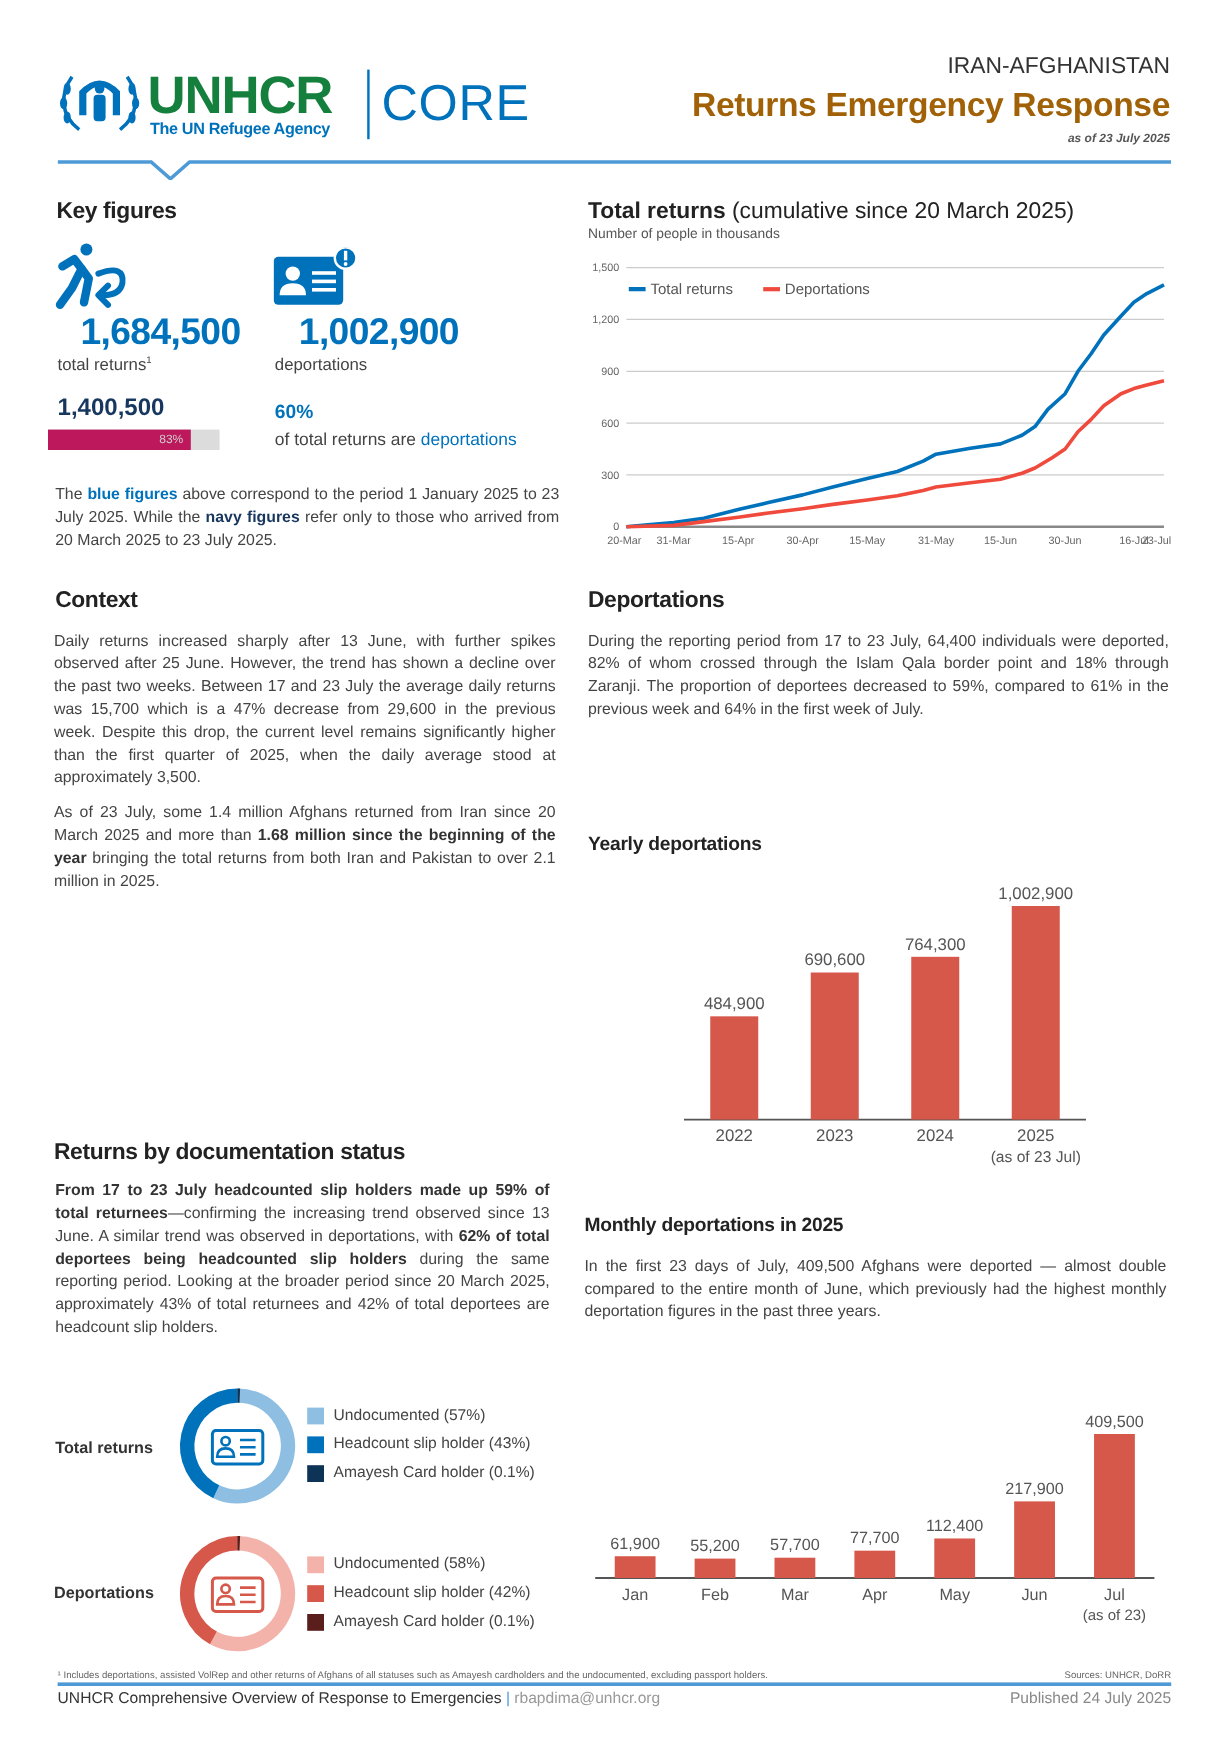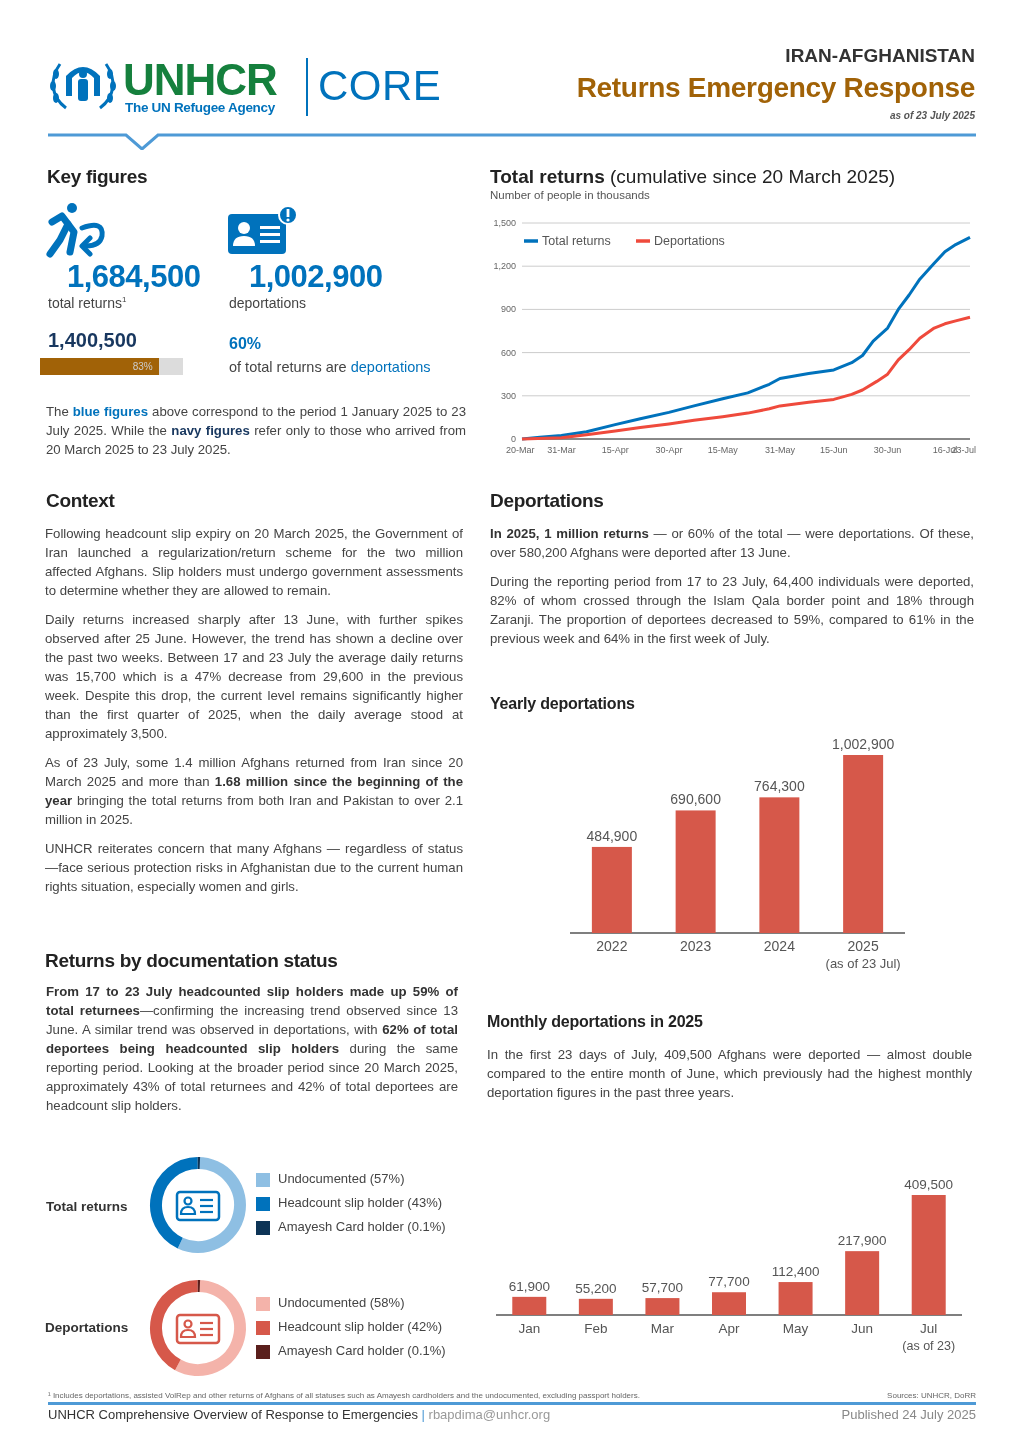--- a/index.html
+++ b/index.html
@@ -9,30 +9,30 @@
   .navy { color: #18375f; }
   .h2 { font-size: 19px; font-weight: bold; color: #222; letter-spacing: -0.3px; }
   .h3 { font-size: 16px; font-weight: bold; color: #222; letter-spacing: -0.2px; }
   .para { font-size: 13.2px; line-height: 19px; color: #444; text-align: justify; }
   .para b { color: #333; }
   
   #logo-word { font-size: 44px; font-weight: bold; color: #15803d; letter-spacing: -1px; line-height: 44px; }
   #logo-sub { font-size: 13.5px; font-weight: bold; color: #0072bc; letter-spacing: -0.3px; }
   #logo-sep { width: 2px; height: 58px; background: #0072bc; }
   #logo-core { font-size: 42px; color: #0072bc; letter-spacing: 0.5px; }
-  #country { font-size: 19px; color: #333; text-align: center; font-weight: bold; }
+  #country { font-size: 19px; color: #333; text-align: center; }
   #title { font-size: 28px; font-weight: bold; color: #a16207; text-align: right; letter-spacing: -0.3px; }
   #asof { font-size: 10px; font-style: italic; color: #555; text-align: right; font-weight: bold; }
   
   .kf-big { font-size: 31px; font-weight: bold; color: #0072bc; letter-spacing: -0.5px; margin-left: 20px; }
   .kf-lbl { font-size: 14px; color: #444; }
   .kf-mid { font-size: 20px; font-weight: bold; color: #18375f; }
   .kf-pct { font-size: 16px; font-weight: bold; color: #0072bc; }
   #prog-track { width: 143px; height: 17px; background: #dcdcdc; }
-  #prog-fill { height: 17px; background: #a16207; text-align: right; color: #ccc; font-size: 10px; line-height: 17px; padding-right: 6px; }
+  #prog-fill { height: 17px; background: #be185d; text-align: right; color: #ccc; font-size: 10px; line-height: 17px; padding-right: 6px; }
   
   .leg-sw { width: 14px; height: 14px; display: inline-block; vertical-align: middle; margin-right: 8px; }
   .leg-row { font-size: 13px; color: #444; height: 24px; line-height: 24px; white-space: nowrap; }
   .footer-line { height: 3px; background: #4e9ad6; }
   #footnote { font-size: 8px; color: #666; }
   #footer-left { font-size: 13px; color: #333; }
   #footer-right { font-size: 13px; color: #888; text-align: right; }
   svg text { font-family: "Liberation Sans", sans-serif; }
 </style>
 </head>
@@ -151,29 +151,26 @@
     <path d="M36.0 229.0 L53.9 227.3 L75.4 225.4 L100.5 221.8 L129.2 214.6 L154.3 208.8 L182.9 202.4 L208.0 195.9 L236.7 188.7 L261.8 182.9 L283.3 174.3 L294.0 168.5 L322.7 163.5 L347.8 159.9 L365.7 152.7 L376.5 145.5 L387.2 131.1 L401.6 118.1 L412.3 99.4 L423.1 85.0 L433.8 69.2 L448.2 53.3 L458.9 41.8 L469.7 34.6 L484.0 27.4" fill="none" stroke="#0072bc" stroke-width="3" stroke-linejoin="round"></path>
     <line x1="38" x2="52" y1="31" y2="31" stroke="#0072bc" stroke-width="3.5"></line>
     <text x="56" y="35" font-size="12.5" fill="#555">Total returns</text>
     <path d="M36.0 229.0 L75.4 227.8 L100.5 224.7 L129.2 221.1 L154.3 217.5 L182.9 213.9 L208.0 210.3 L236.7 206.7 L261.8 203.1 L283.3 198.8 L294.0 195.9 L322.7 192.3 L347.8 189.4 L365.7 184.4 L376.5 180.0 L390.8 171.4 L401.6 164.2 L412.3 149.8 L423.1 139.7 L433.8 128.2 L448.2 118.1 L458.9 113.8 L469.7 110.9 L484.0 107.3" fill="none" stroke="#ef4a3c" stroke-width="3" stroke-linejoin="round"></path>
     <line x1="150" x2="164" y1="31" y2="31" stroke="#ef4a3c" stroke-width="3.5"></line>
     <text x="168" y="35" font-size="12.5" fill="#555">Deportations</text>
   </svg>
 
 <div class="abs h2" style="left:46px;top:490px;">Context</div>
 <div class="abs" style="left:45px;top:524px;width:418px;">
-  <p class="para" style="margin-bottom:10px;">Following headcount slip expiry on 20 March 2025, the Government of Iran launched a regularization/return scheme for the two million affected Afghans. Slip holders must undergo government assessments to determine whether they are allowed to remain.</p>
   <p class="para" style="margin-bottom:10px;">Daily returns increased sharply after 13 June, with further spikes observed after 25 June. However, the trend has shown a decline over the past two weeks. Between 17 and 23 July the average daily returns was 15,700 which is a 47% decrease from 29,600 in the previous week. Despite this drop, the current level remains significantly higher than the first quarter of 2025, when the daily average stood at approximately 3,500.</p>
   <p class="para" style="margin-bottom:10px;"><span>As of 23 July, some 1.4 million Afghans returned from Iran since 20 March 2025 and more than </span><b>1.68 million since the beginning of the year</b><span> bringing the total returns from both Iran and Pakistan to over 2.1 million in 2025.</span></p>
-  <p class="para">UNHCR reiterates concern that many Afghans — regardless of status—face serious protection risks in Afghanistan due to the current human rights situation, especially women and girls.</p>
 </div>
 
 <div class="abs h2" style="left:490px;top:490px;">Deportations</div>
 <div class="abs" style="left:490px;top:524px;width:484px;">
-  <p class="para" style="margin-bottom:10px;"><b>In 2025, 1 million returns</b><span> — or 60% of the total — were deportations. Of these, over 580,200 Afghans were deported after 13 June.</span></p>
   <p class="para">During the reporting period from 17 to 23 July, 64,400 individuals were deported, 82% of whom crossed through the Islam Qala border point and 18% through Zaranji. The proportion of deportees decreased to 59%, compared to 61% in the previous week and 64% in the first week of July.</p>
 </div>
 
 <div class="abs h3" style="left:490px;top:695px;">Yearly deportations</div>
 <svg class="abs" id="yearly-chart" style="left:560px;top:725px;" width="370" height="255">
     <line x1="10" x2="345" y1="208" y2="208" stroke="#555" stroke-width="1.5"></line>
     <rect x="31.875" y="121.9373815933792" width="40" height="86.0626184066208" fill="#d6584a"></rect>
     <text x="51.875" y="115.9373815933792" text-anchor="middle" font-size="14" fill="#555">484,900</text>
     <text x="51.875" y="226" text-anchor="middle" font-size="14" fill="#555">2022</text>
     <rect x="115.625" y="85.42865689500448" width="40" height="122.57134310499552" fill="#d6584a"></rect>

